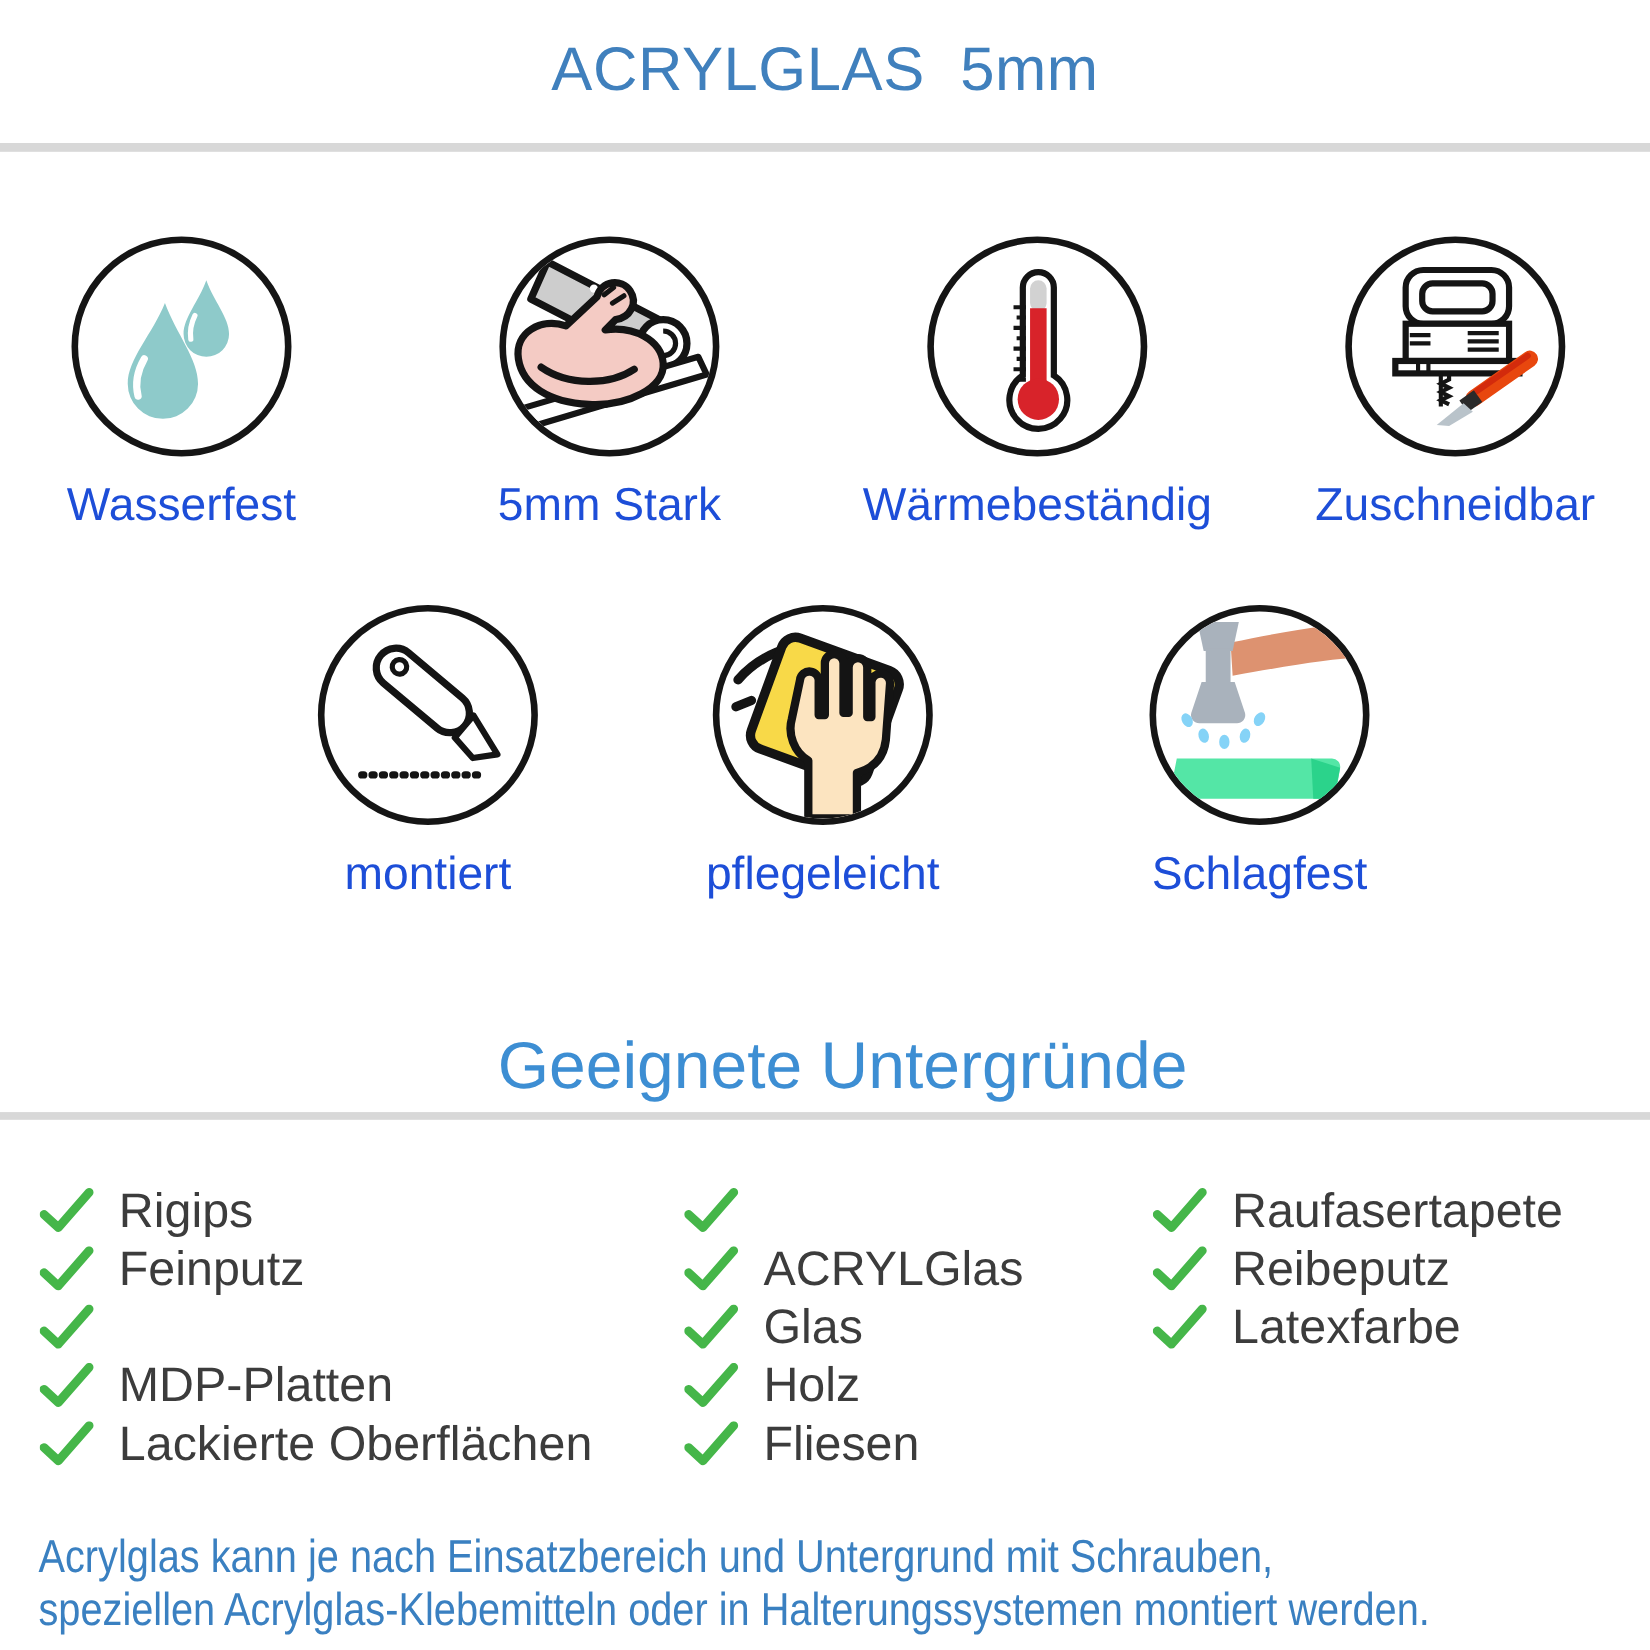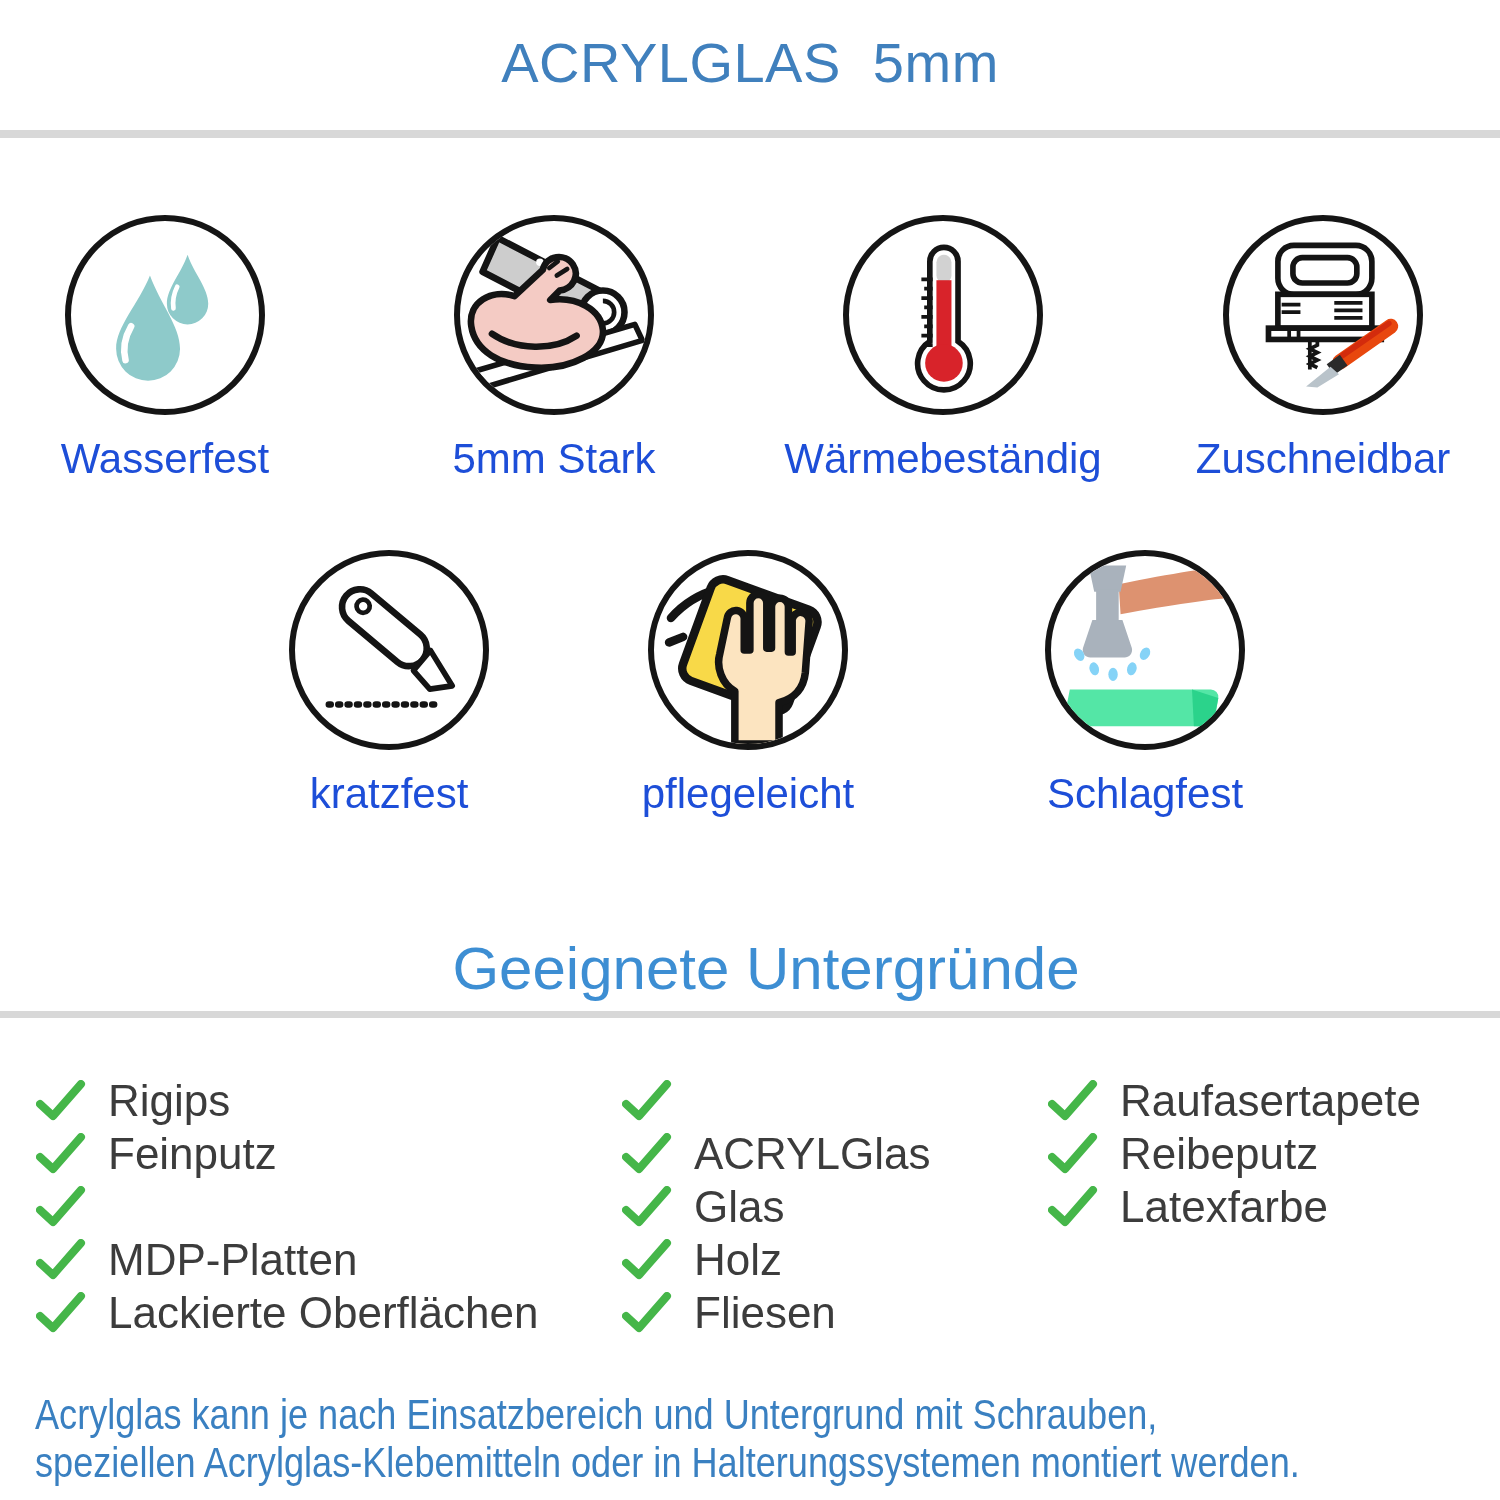--- a/index.html
+++ b/index.html
@@ -106,21 +106,21 @@
     <div class="circle">
       <svg viewBox="0 0 200 200">
         <g transform="rotate(40 100 100)">
           <rect x="28" y="66" width="106" height="38" rx="19" fill="#ffffff" stroke="#141414" stroke-width="7"></rect>
           <circle cx="49" cy="82" r="7" fill="#ffffff" stroke="#141414" stroke-width="5"></circle>
           <polygon points="134,72 176,86 160,104 134,100" fill="#ffffff" stroke="#141414" stroke-width="6" stroke-linejoin="round"></polygon>
         </g>
         <path d="M36 158 h116" stroke="#141414" stroke-width="7" stroke-dasharray="2 8" stroke-linecap="round"></path>
       </svg>
     </div>
-    <div class="flabel">kratzfest</div>
+    <div class="flabel">montiert</div>
   </div>
 
   <div class="feature f6">
     <div class="circle">
       <svg viewBox="0 0 200 200">
         <path d="M18 66 C32 50 50 40 68 35" stroke="#141414" stroke-width="9" fill="none" stroke-linecap="round"></path>
         <path d="M16 92 l15 -6" stroke="#141414" stroke-width="9" stroke-linecap="round"></path>
         <g transform="rotate(20 102 95)">
           <rect x="42" y="38" width="120" height="114" rx="14" fill="#f8d948" stroke="#141414" stroke-width="9"></rect>
         </g>

